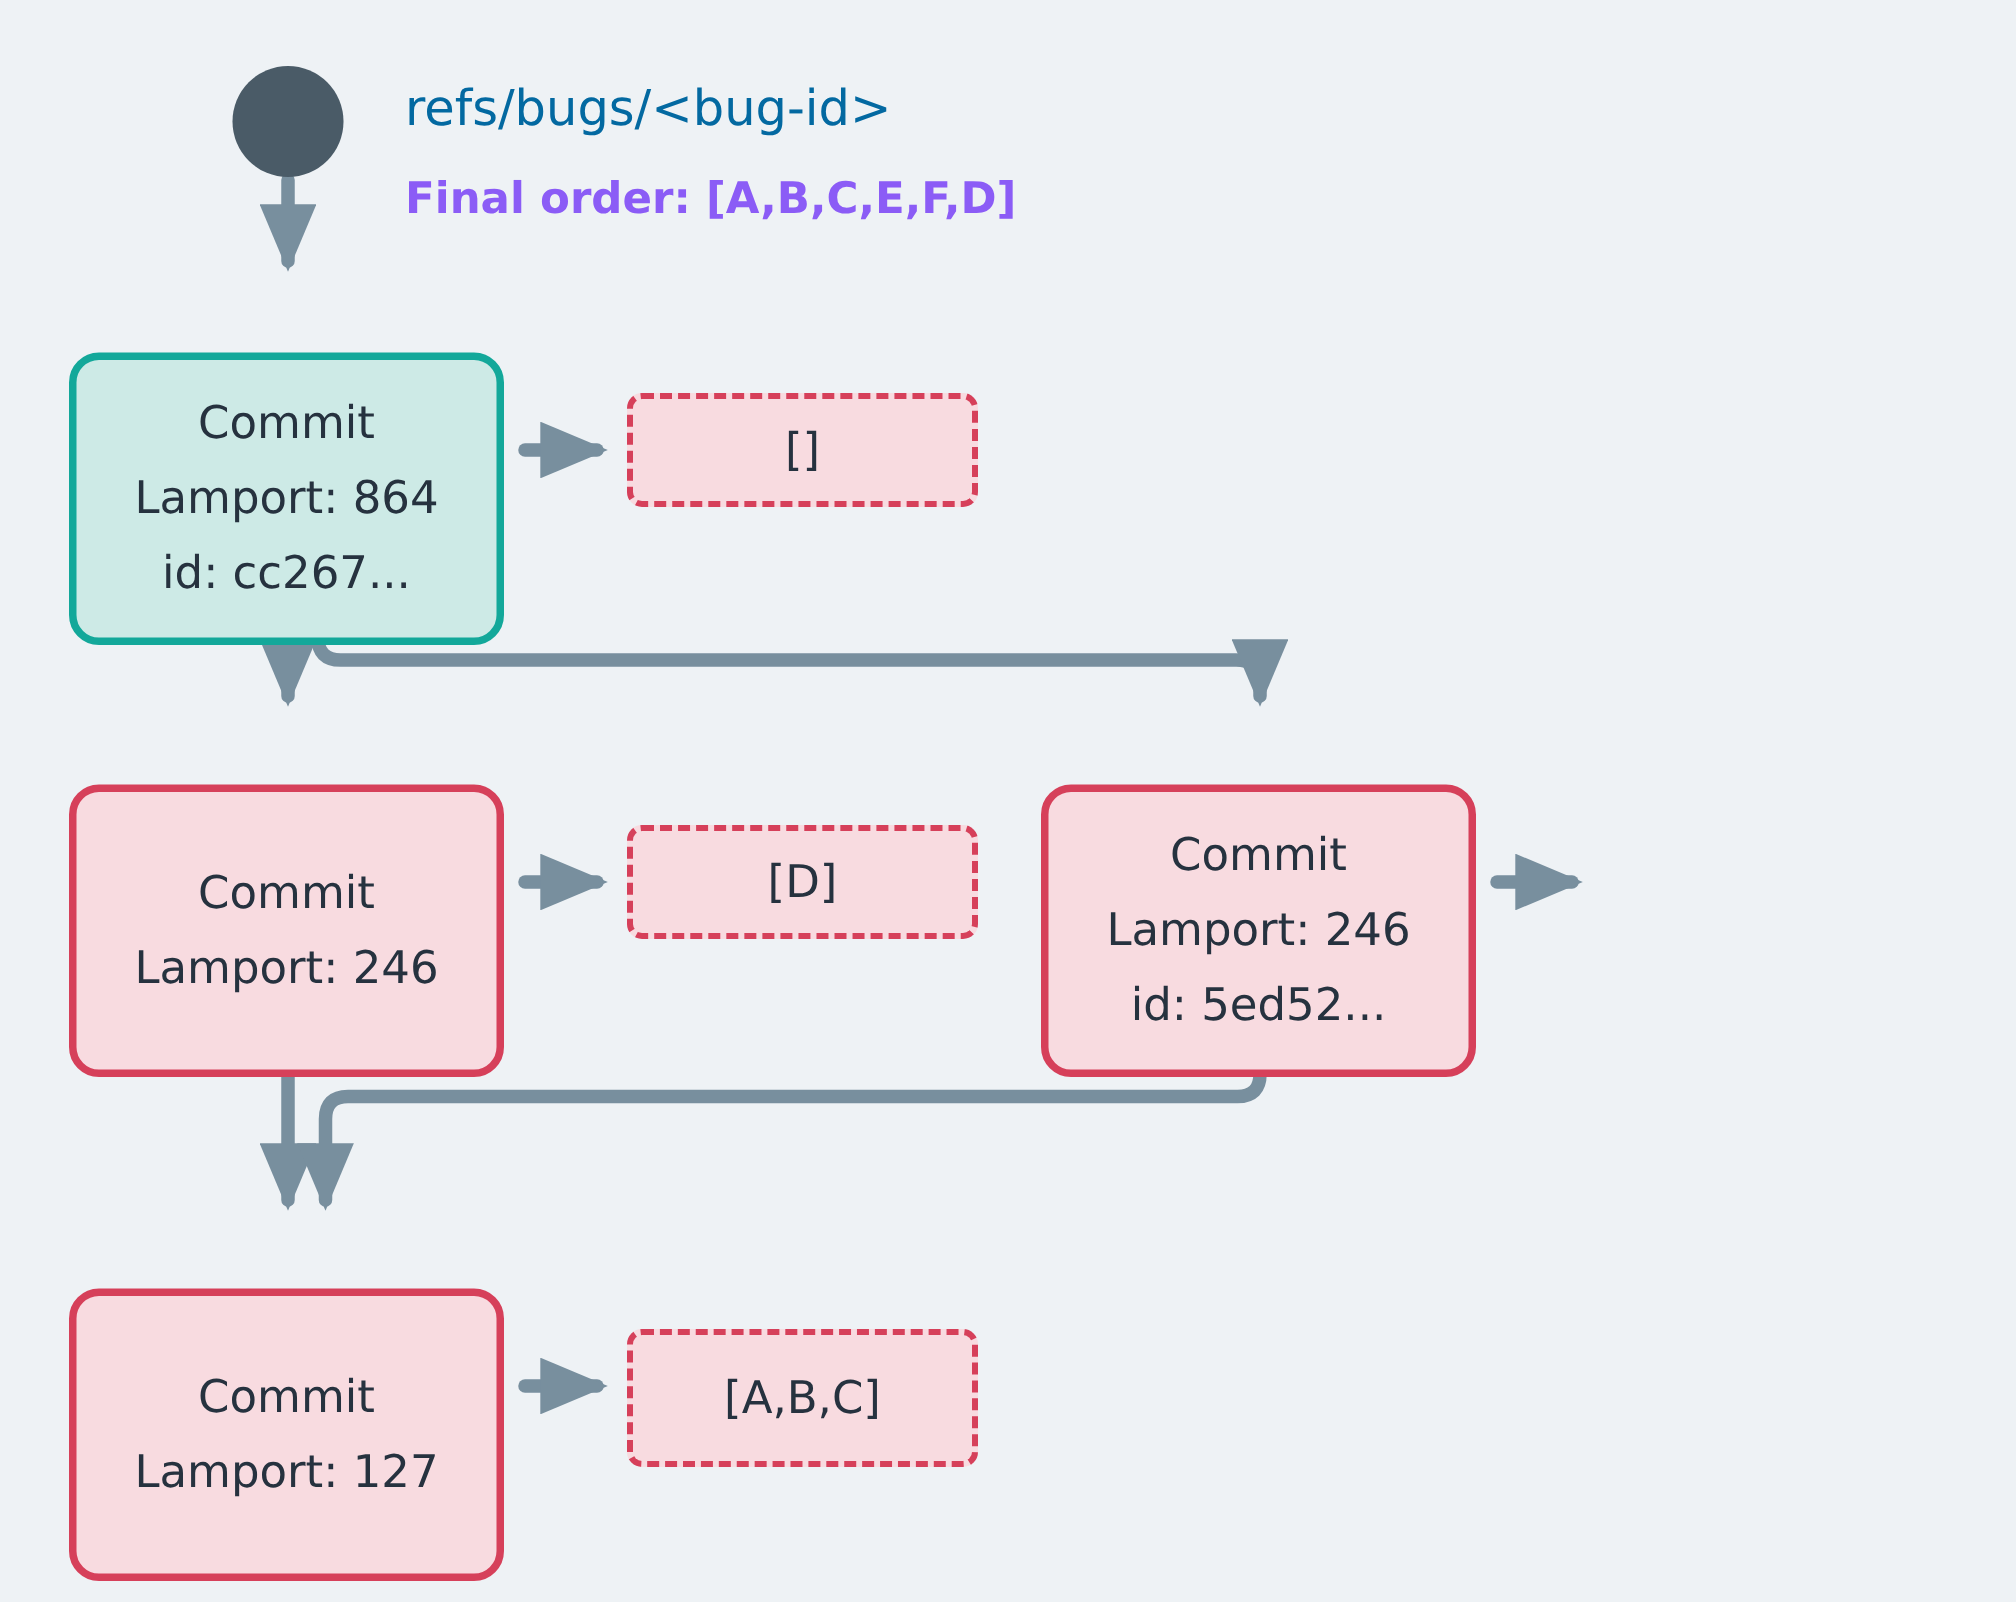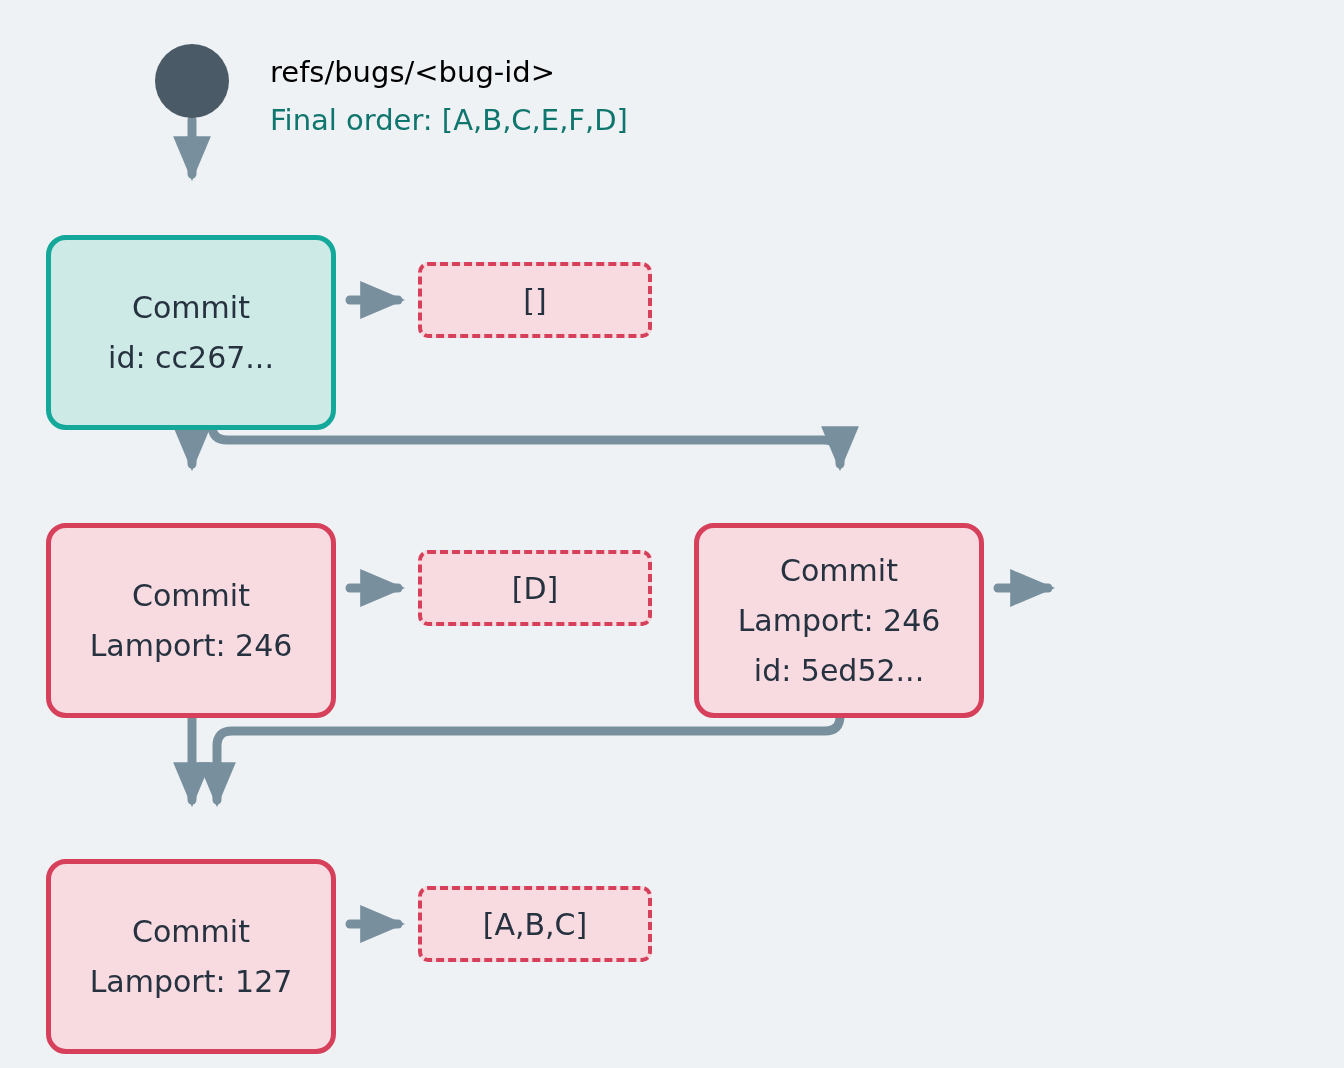--- a/index.html
+++ b/index.html
@@ -39,31 +39,31 @@
   }
 
   
   .header-block {
     position: absolute;
     left: 270px;
     top: 50px;
     width: 640px;
   }
   .header-line1 {
-    font-size: 29px;
-    color: #000000;
+    font-size: 33px;
+    color: #0369a1;
     line-height: 44px;
     white-space: nowrap;
   }
   .header-line2 {
     font-size: 29px;
-    color: #0f766e;
-    font-weight: normal;
+    color: #8b5cf6;
+    font-weight: bold;
     line-height: 44px;
-    margin-top: 4px;
+    margin-top: 16px;
     white-space: nowrap;
   }
 
   
   .node {
     position: absolute;
     box-sizing: border-box;
     border-radius: 20px;
     border-style: solid;
     border-width: 5px;
@@ -136,20 +136,21 @@
 
   <div class="root-circle"></div>
 
   <div class="header-block">
     <div class="header-line1">refs/bugs/&lt;bug-id&gt;</div>
     <div class="header-line2">Final order: [A,B,C,E,F,D]</div>
   </div>
 
   <div class="node teal" style="left:46px; top:202px; width:290px; height:195px;">
     <div class="node-line">Commit</div>
+    <div class="node-line">Lamport: 864</div>
     <div class="node-line">id: cc267...</div>
   </div>
   <div class="oplist" style="left:418px; top:262px; width:234px; height:76px;">
     <span class="oplist-text">[]</span>
   </div>
 
   <div class="node red" style="left:46px; top:490px; width:290px; height:195px;">
     <div class="node-line">Commit</div>
     <div class="node-line">Lamport: 246</div>
   </div>
@@ -160,17 +161,17 @@
   <div class="node red" style="left:694px; top:490px; width:290px; height:195px;">
     <div class="node-line">Commit</div>
     <div class="node-line">Lamport: 246</div>
     <div class="node-line">id: 5ed52...</div>
   </div>
 
   <div class="node red" style="left:46px; top:826px; width:290px; height:195px;">
     <div class="node-line">Commit</div>
     <div class="node-line">Lamport: 127</div>
   </div>
-  <div class="oplist" style="left:418px; top:886px; width:234px; height:76px;">
+  <div class="oplist" style="left:418px; top:886px; width:234px; height:92px;">
     <span class="oplist-text">[A,B,C]</span>
   </div>
 
 </div>
 
 </body></html>

